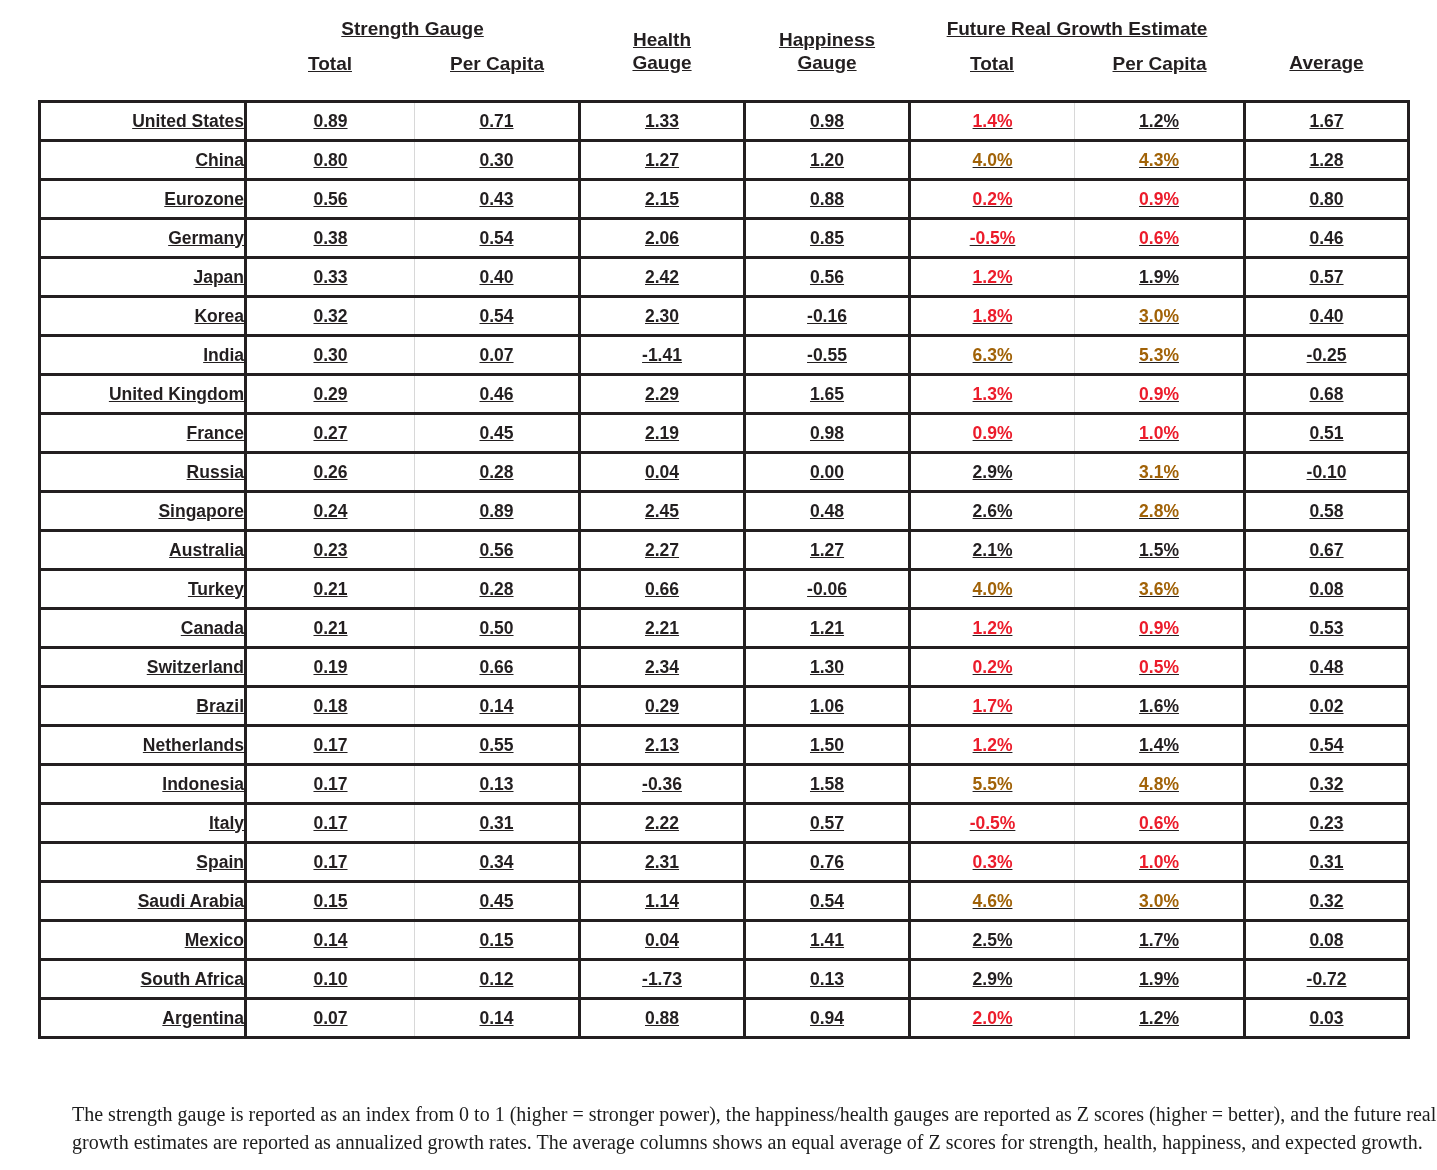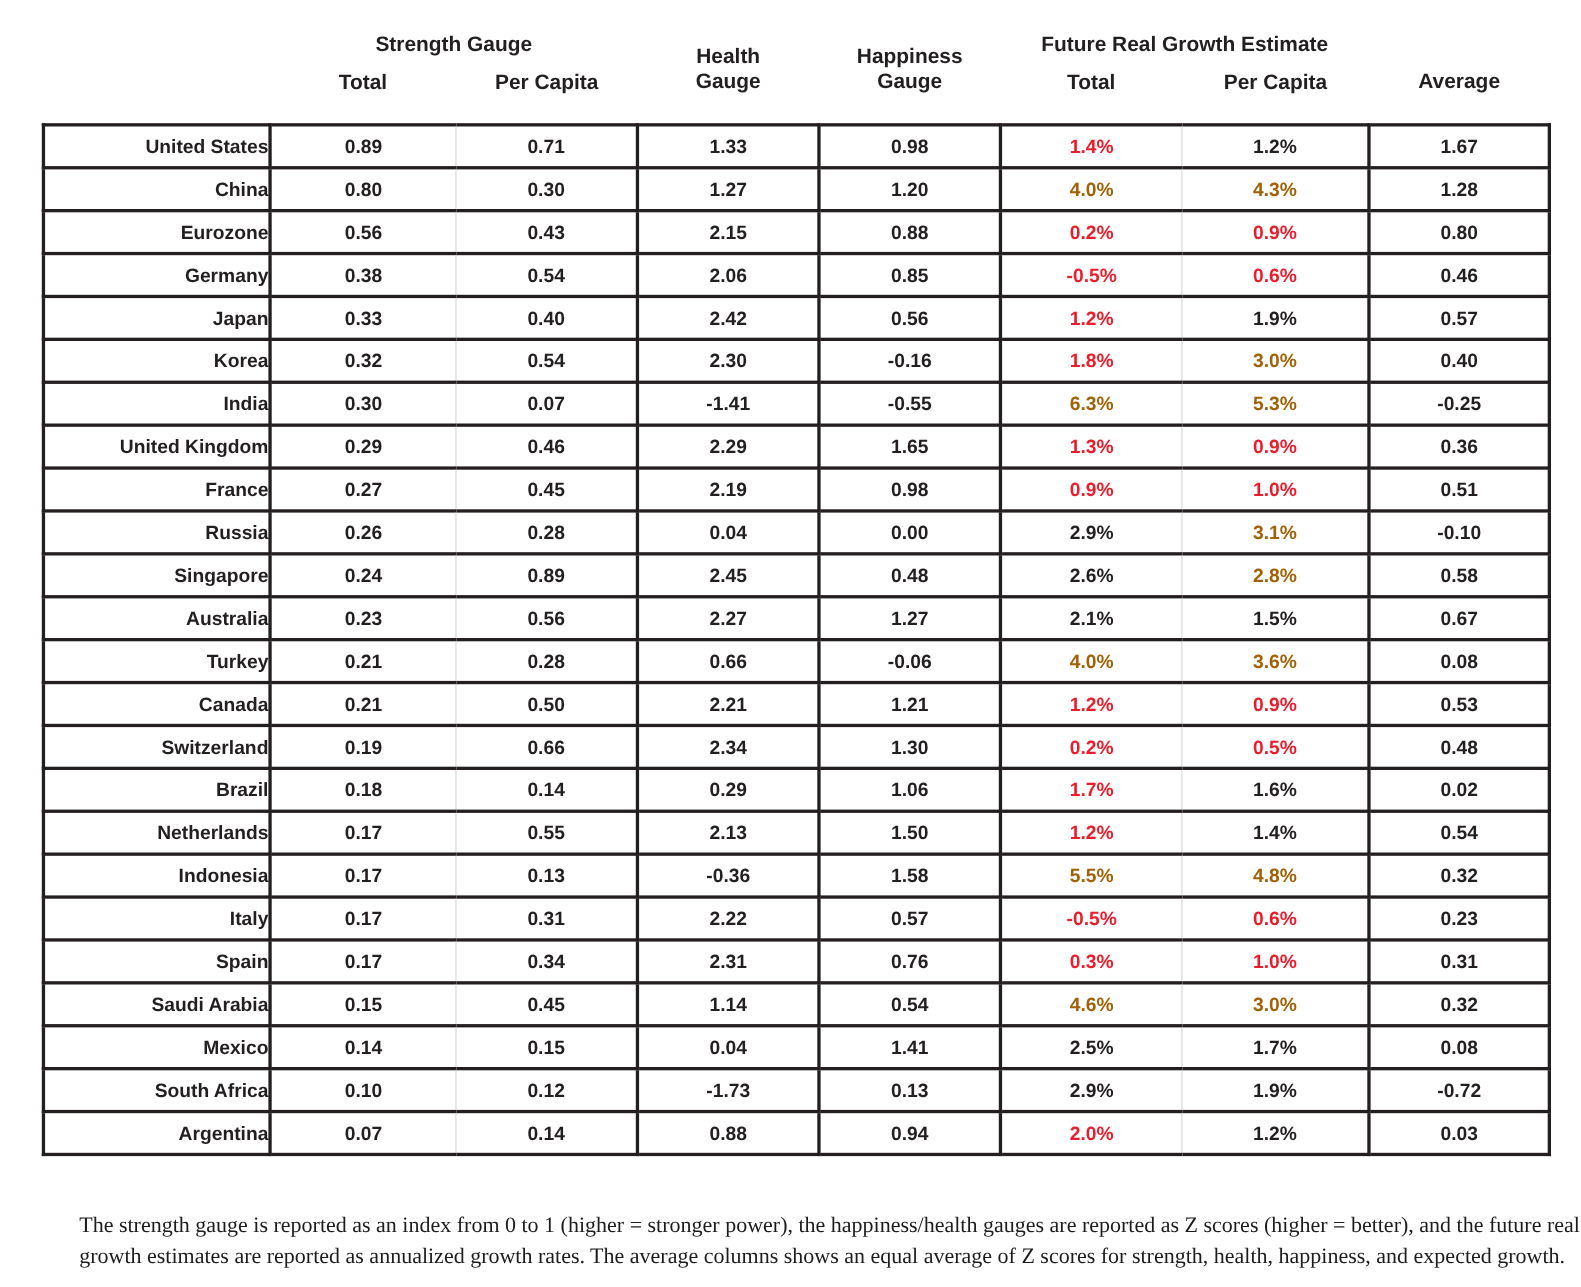--- a/index.html
+++ b/index.html
@@ -2,22 +2,22 @@
 <html><head>
 <meta charset="utf-8">
 <style>
   html,body { margin:0; padding:0; background:#ffffff; }
   .page {
     position:relative; width:1437px; height:1170px; background:#ffffff;
     font-family:"Liberation Sans", sans-serif; color:#231f20;
     overflow:hidden;
   }
   table.gauge {
-    position:absolute; left:38px; top:12px;
-    width:1369px; border-collapse:collapse; table-layout:fixed;
+    position:absolute; left:38px; top:0;
+    width:1369px; border-collapse:collapse; table-layout:fixed;text-decoration:underline;
   }
   table.gauge th, table.gauge td { padding:0; }
   thead th {
     border:none; font-weight:bold; font-size:19px; color:#231f20;
     text-align:center; line-height:1.18;
   }
   thead tr.h1 th { vertical-align:bottom; height:40px; padding-bottom:1px; }
   thead tr.h2 th { vertical-align:bottom; height:34px; }
   thead th.span2 { vertical-align:bottom; }
   thead th.avg-h { vertical-align:middle; padding-top:8px; }
@@ -160,21 +160,21 @@
     </tr>
 
     <tr>
       <td class="country c-black">United Kingdom</td>
       <td class="num thin-r c-black">0.29</td>
       <td class="num thick-r c-black">0.46</td>
       <td class="num thick-r c-black">2.29</td>
       <td class="num thick-r c-black">1.65</td>
       <td class="num thin-r c-red">1.3%</td>
       <td class="num thick-r c-red">0.9%</td>
-      <td class="num thick-r c-black">0.36</td>
+      <td class="num thick-r c-black">0.68</td>
     </tr>
 
     <tr>
       <td class="country c-black">France</td>
       <td class="num thin-r c-black">0.27</td>
       <td class="num thick-r c-black">0.45</td>
       <td class="num thick-r c-black">2.19</td>
       <td class="num thick-r c-black">0.98</td>
       <td class="num thin-r c-red">0.9%</td>
       <td class="num thick-r c-red">1.0%</td>

